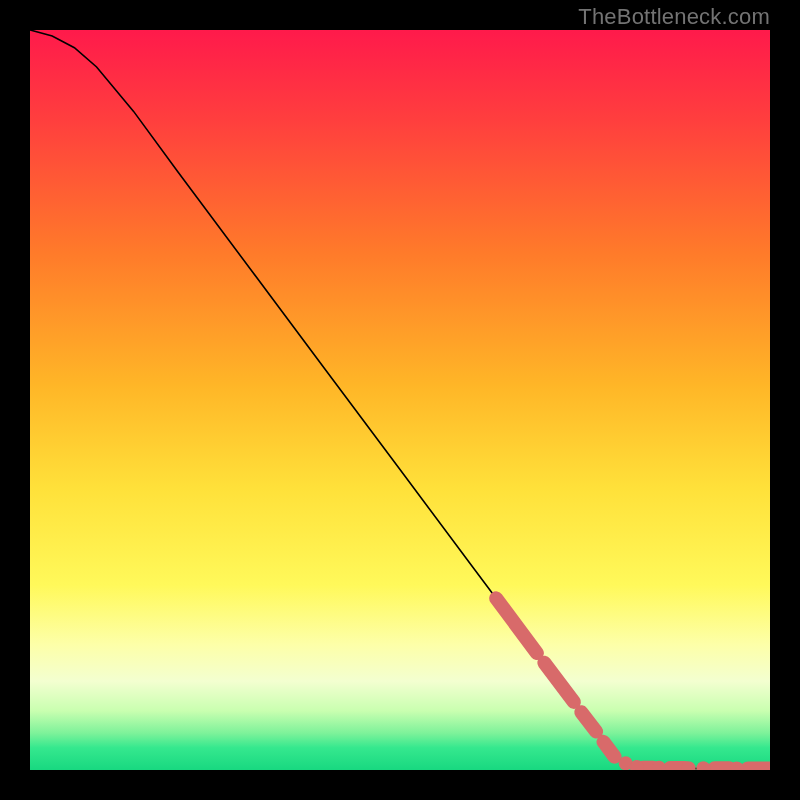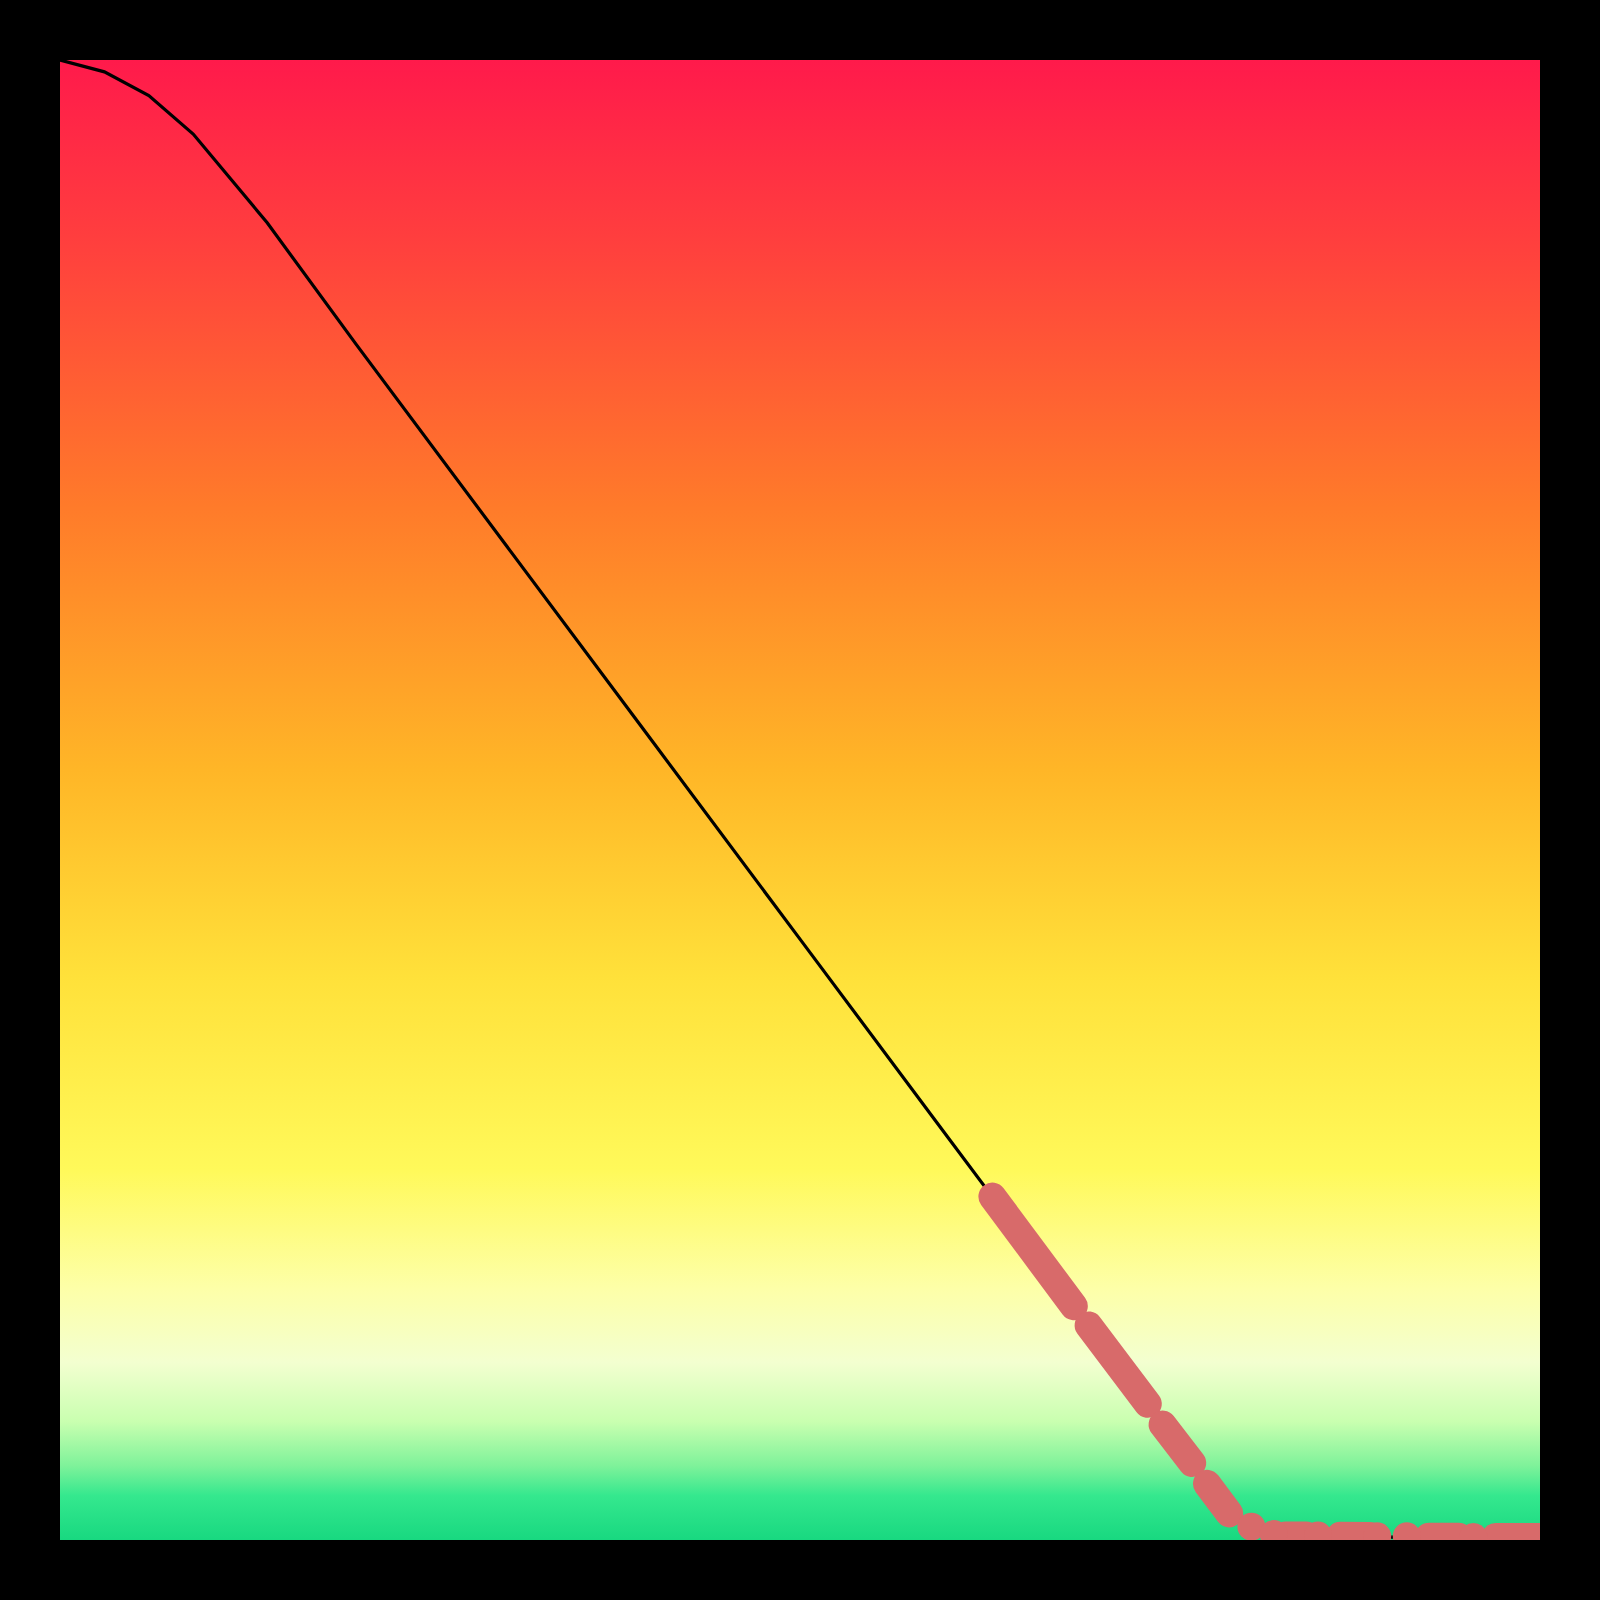--- a/index.html
+++ b/index.html
@@ -64,13 +64,14 @@
           <ellipse cx="595.7" cy="733.34" rx="7" ry="7" fill="#d86a6a"></ellipse>
           <ellipse cx="606.8" cy="737.04" rx="7" ry="7" fill="#d86a6a"></ellipse>
           <ellipse cx="629" cy="737.78" rx="7" ry="7" fill="#d86a6a"></ellipse>
           <ellipse cx="658.6" cy="738.15" rx="7" ry="7" fill="#d86a6a"></ellipse>
           <ellipse cx="673.4" cy="738.15" rx="7" ry="7" fill="#d86a6a"></ellipse>
           <ellipse cx="706.6999999999999" cy="738.52" rx="7" ry="7" fill="#d86a6a"></ellipse>
         </g>
     </svg>
   </div>
 
+  <div class="watermark" style="top: 4px; right: 30px; color: rgb(115, 115, 115);">TheBottleneck.com</div>
 </div>
 
 </body></html>

